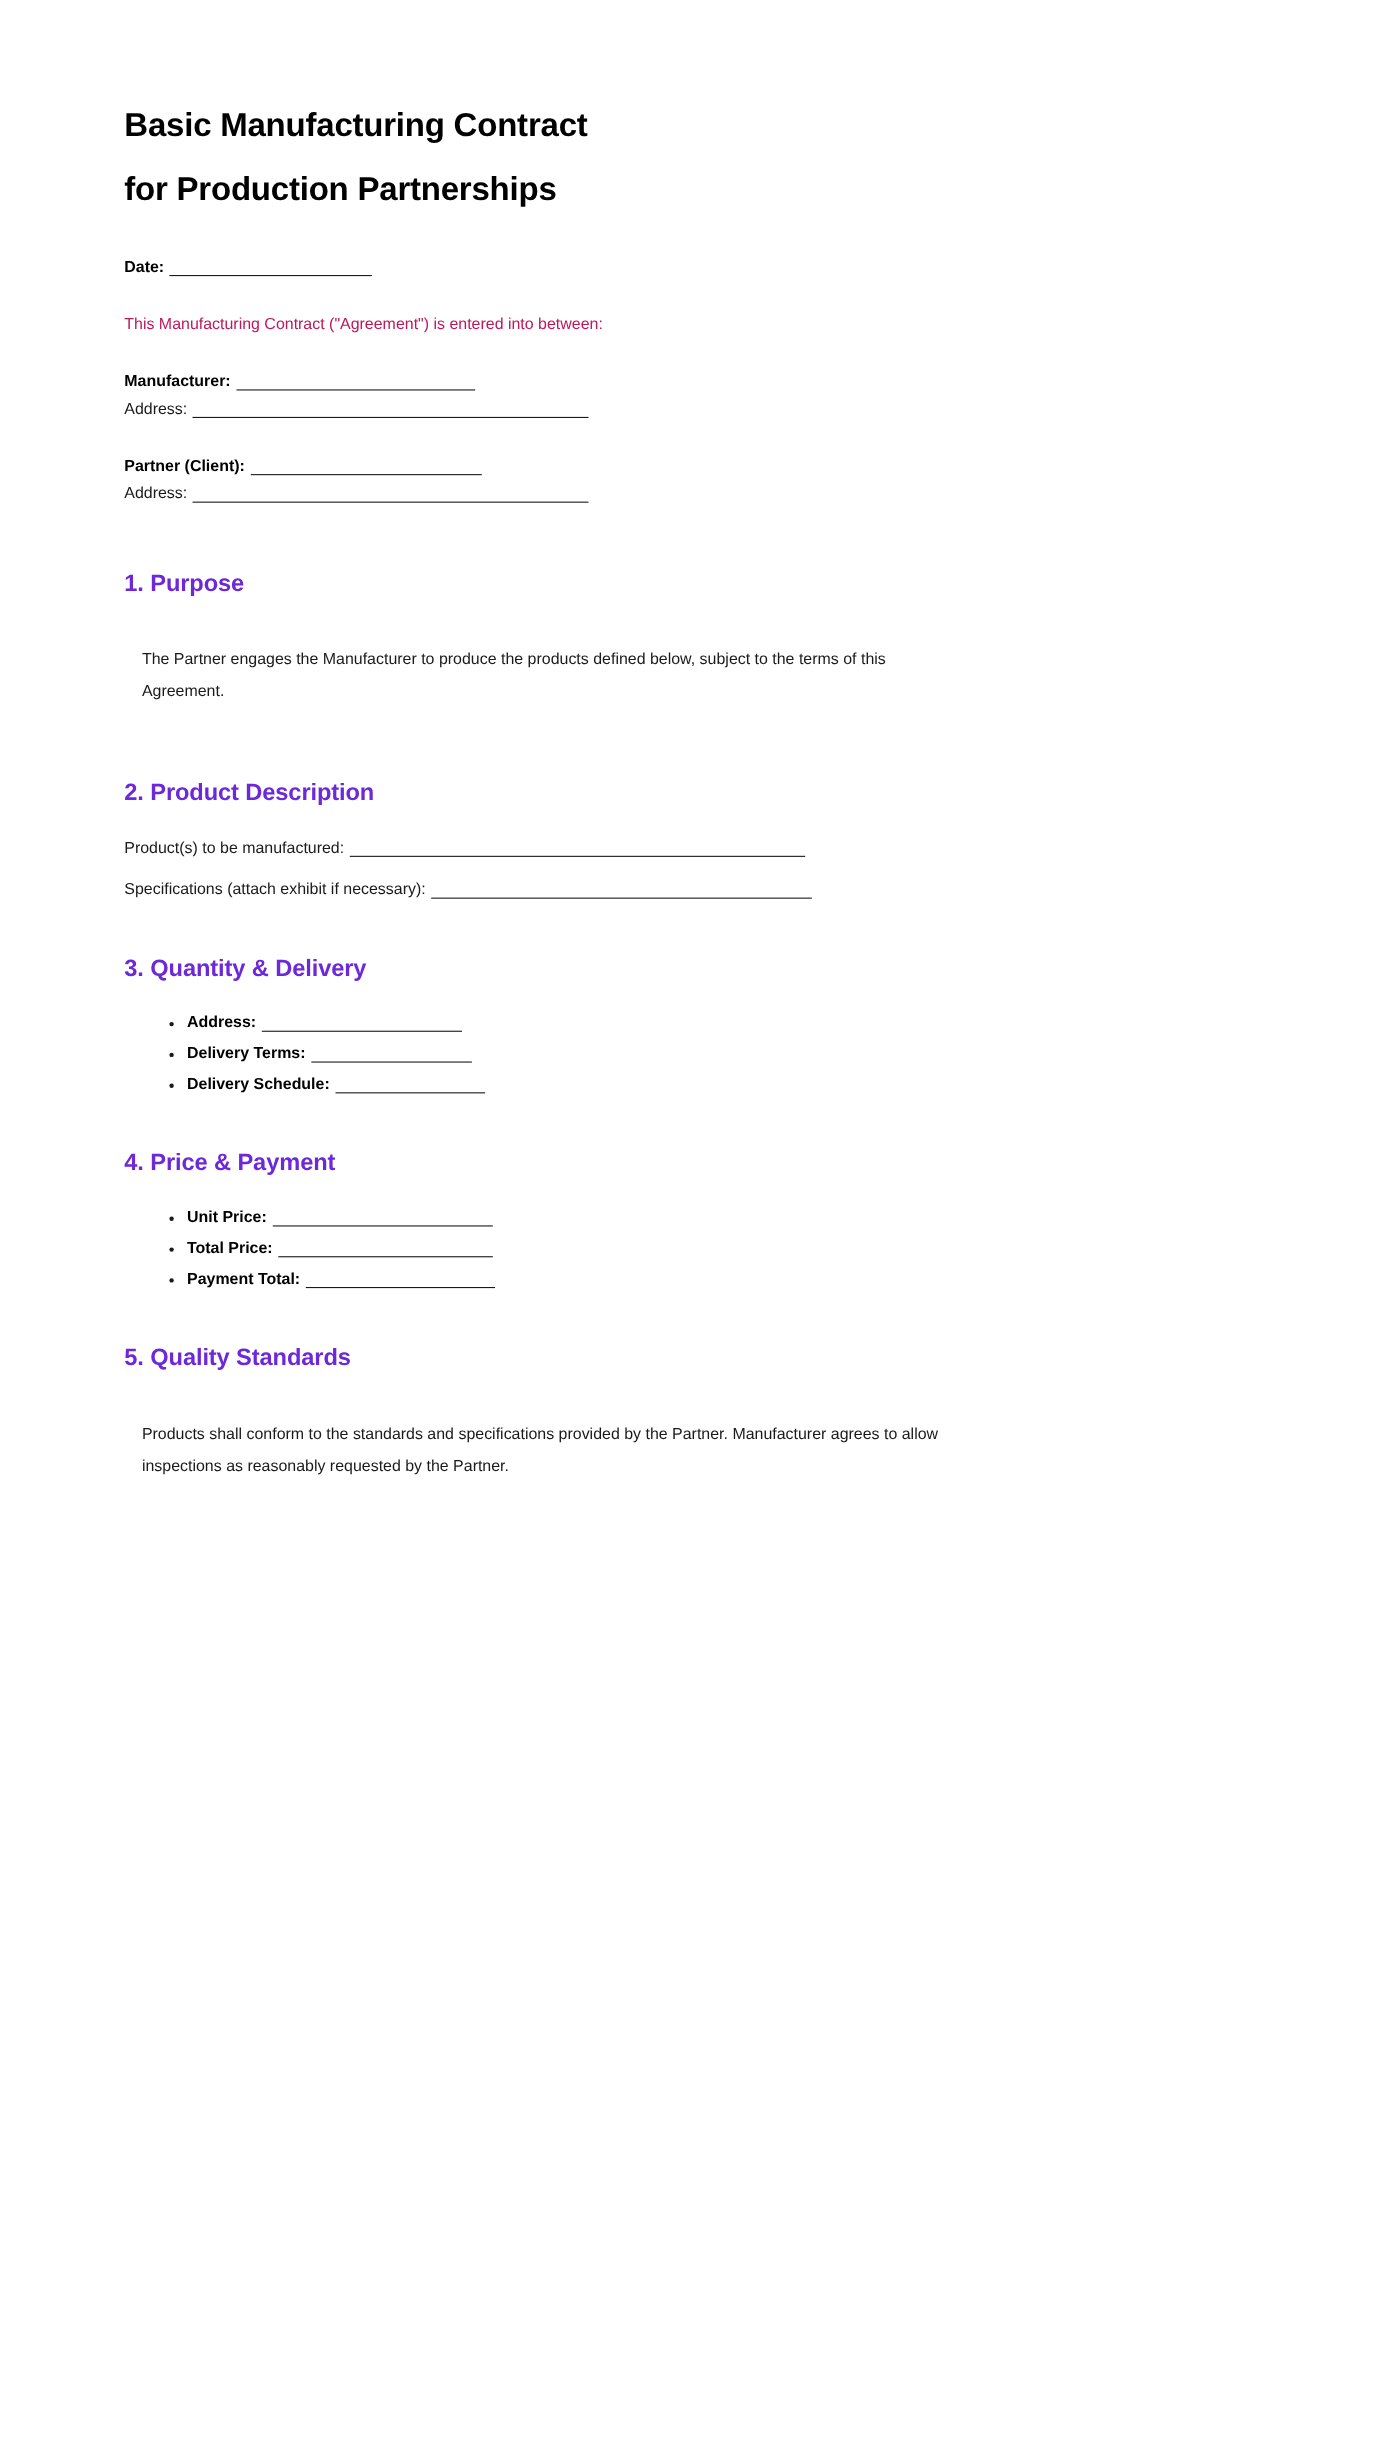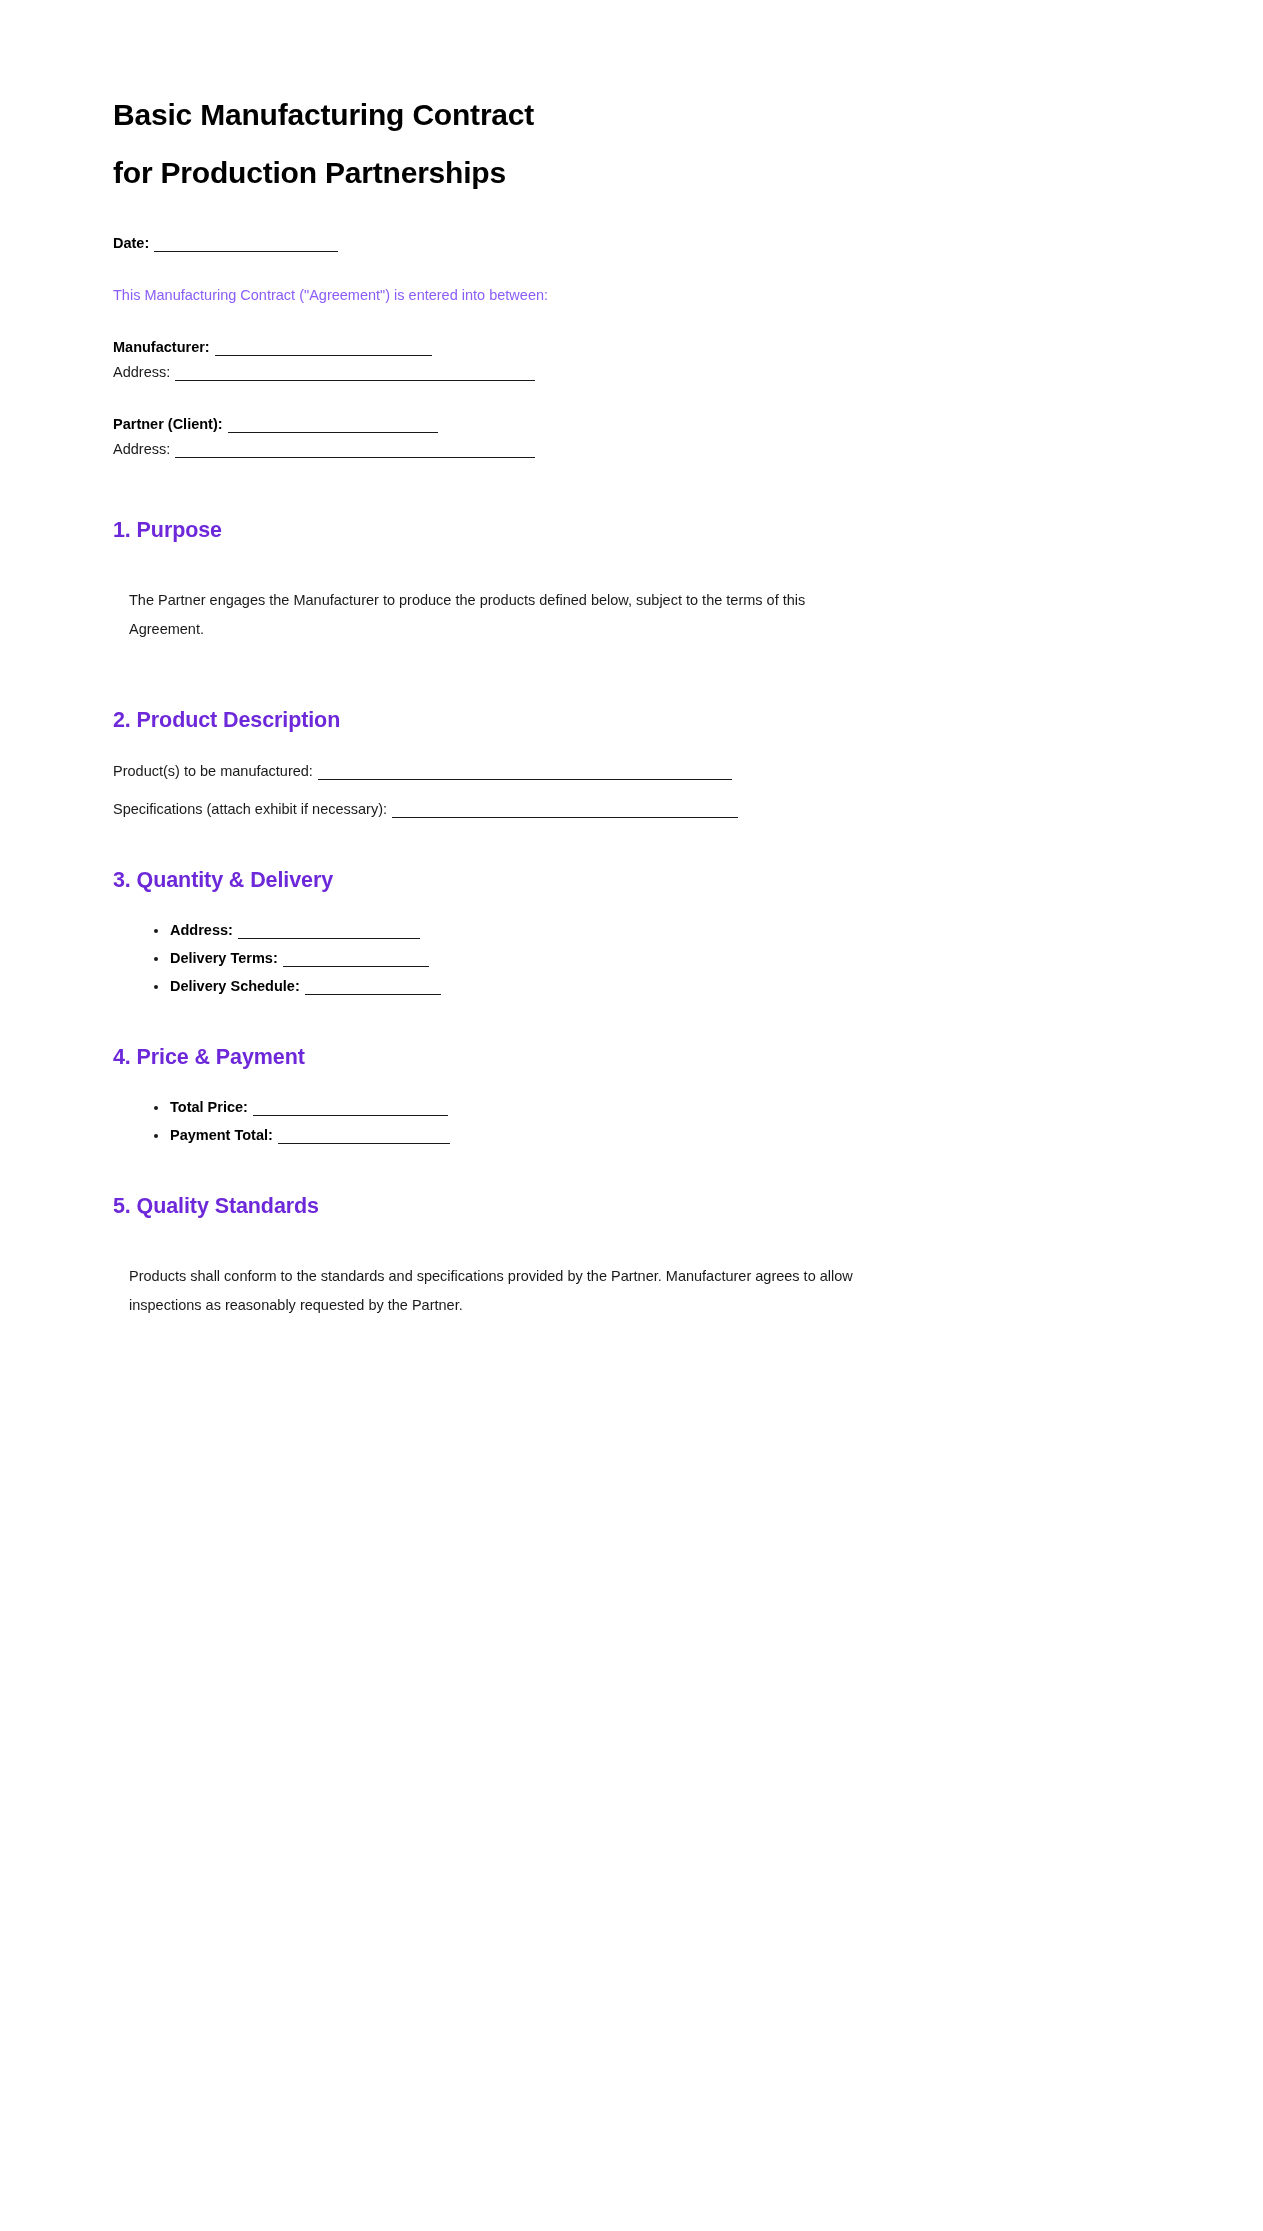--- a/index.html
+++ b/index.html
@@ -67,21 +67,21 @@
   .r-delterm{ width: 146px; }
   .r-delsched{ width: 136px; }
   .r-unit   { width: 200px; }
   .r-total  { width: 195px; }
   .r-payterm{ width: 172px; }
 
   .intro {
     font-size: 14.5px;
     line-height: 22px;
     margin: 0;
-    color: #8b5cf6;
+    color: #be185d;
   }
   .party-block {
     margin: 0;
   }
   .party-block .field-line + .field-line {
     margin-top: 3px;
   }
 
   h2.section-heading {
     font-size: 21.5px;
@@ -191,20 +191,21 @@
       <li><span class="lbl-bold">Delivery Schedule:</span><span class="rule r-delsched"></span></li>
     </ul>
   </section>
 
   <div class="spacer-md"></div>
 
   <section>
     <h2 class="section-heading">4. Price &amp; Payment</h2>
     <div class="gap-after-heading"></div>
     <ul class="bullets">
+      <li><span class="lbl-bold">Unit Price:</span><span class="rule r-unit"></span></li>
       <li><span class="lbl-bold">Total Price:</span><span class="rule r-total"></span></li>
       <li><span class="lbl-bold">Payment Total:</span><span class="rule r-payterm"></span></li>
     </ul>
   </section>
 
   <div class="spacer-md"></div>
 
   <section>
     <h2 class="section-heading">5. Quality Standards</h2>
     <div class="gap-after-heading"></div>

